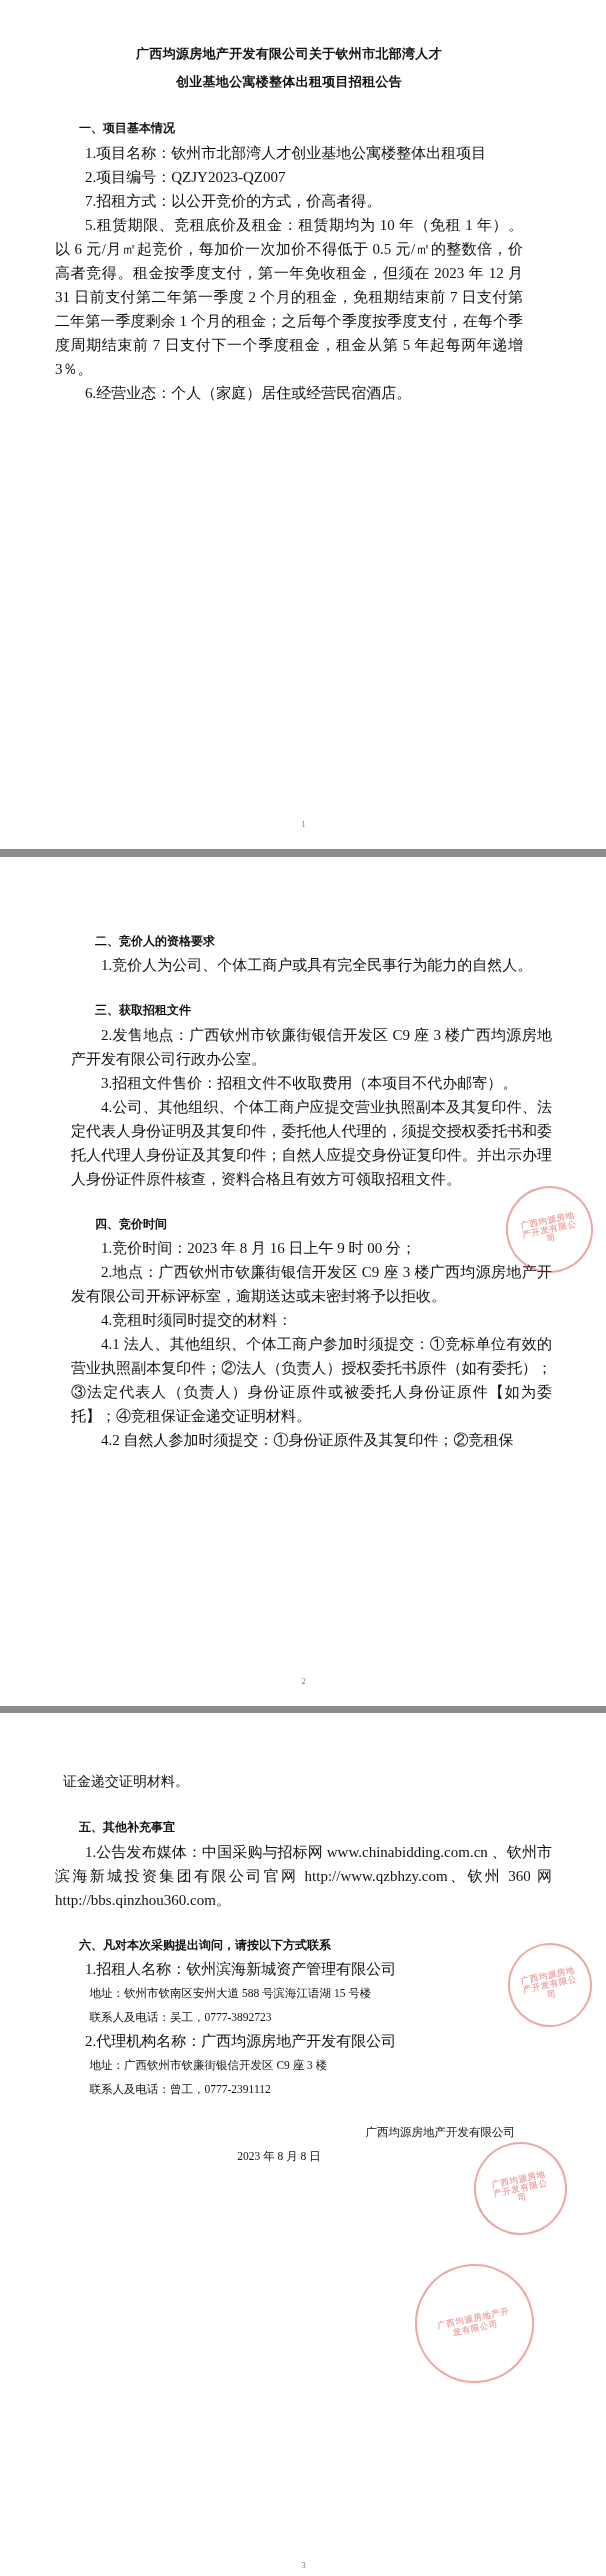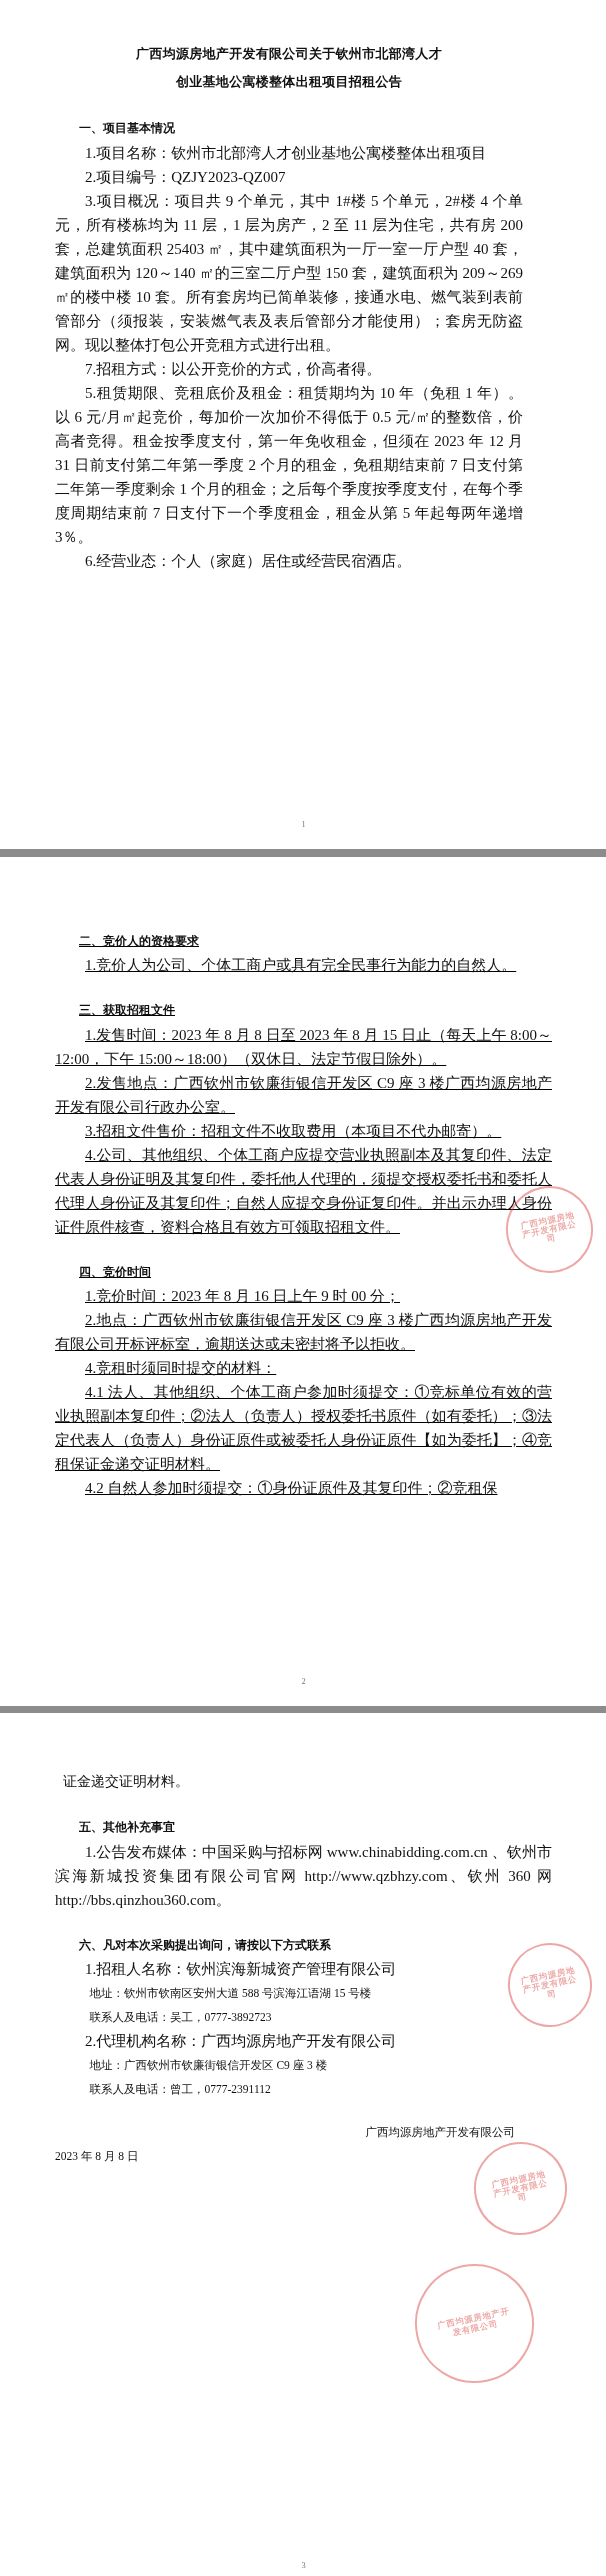--- a/index.html
+++ b/index.html
@@ -18,21 +18,21 @@
     padding-top: 0;
   }
   .page {
     width: 607px;
     box-sizing: border-box;
     background: #ffffff;
     position: relative;
     overflow: hidden;
   }
   .page.p1 { height: 849px; padding: 40px 84px 0 55px; }
-  .page.p2 { height: 849px; padding: 51px 55px 0 55px; text-decoration: underline; }
+  .page.p2 { height: 849px; padding: 51px 55px 0 71px; }
   .page.p3 { height: 877px; padding: 49px 55px 0 55px; }
   .gap { height: 7.7px; background: #8c8c8c; }
 
   .title {
     text-align: center;
     font-size: 13px;
     font-weight: bold;
     line-height: 27.6px;
     letter-spacing: 0.3px;
     color: #111;
@@ -73,21 +73,21 @@
   .sign {
     font-size: 11.5px;
     line-height: 24px;
     text-align: right;
     margin: 18.4px 37px 0 0;
     color: #111;
   }
   .sign2 {
     font-size: 11.5px;
     line-height: 24px;
-    text-align: left;
+    text-align: center;
     margin: 0 49px 0 0;
     color: #111;
   }
   .pagenum {
     position: absolute;
     bottom: 20px;
     left: 0;
     right: 0;
     text-align: center;
     font-size: 8.4px;
@@ -125,36 +125,34 @@
   <div class="page p1">
     <div class="title">
       <div>广西均源房地产开发有限公司关于钦州市北部湾人才</div>
       <div>创业基地公寓楼整体出租项目招租公告</div>
     </div>
 
     <h2 class="sec">一、项目基本情况</h2>
 
     <p class="para">1.项目名称：钦州市北部湾人才创业基地公寓楼整体出租项目</p>
     <p class="para">2.项目编号：QZJY2023-QZ007</p>
-    <p class="para">3.项目概况：项目共 9 个单元，其中 1#楼 5 个单元，2#楼 4 个单元，所有楼栋均为 11 层，1 层为房产，2 至 11 层为住宅，共有房 200 套，总建筑面积 25403 ㎡，其中建筑面积为一厅一室一厅户型 40 套，建筑面积为 120～140 ㎡的三室二厅户型 150 套，建筑面积为 209～269 ㎡的楼中楼 10 套。所有套房均已简单装修，接通水电、燃气装到表前管部分（须报装，安装燃气表及表后管部分才能使用）；套房无防盗网。现以整体打包公开竞租方式进行出租。</p>
     <p class="para">7.招租方式：以公开竞价的方式，价高者得。</p>
     <p class="para">5.租赁期限、竞租底价及租金：租赁期均为 10 年（免租 1 年）。以 6 元/月㎡起竞价，每加价一次加价不得低于 0.5 元/㎡的整数倍，价高者竞得。租金按季度支付，第一年免收租金，但须在 2023 年 12 月 31 日前支付第二年第一季度 2 个月的租金，免租期结束前 7 日支付第二年第一季度剩余 1 个月的租金；之后每个季度按季度支付，在每个季度周期结束前 7 日支付下一个季度租金，租金从第 5 年起每两年递增 3％。</p>
     <p class="para">6.经营业态：个人（家庭）居住或经营民宿酒店。</p>
 
     <div class="pagenum">1</div>
   </div>
 
   <div class="gap"></div>
 
   <div class="page p2">
     <h2 class="sec">二、竞价人的资格要求</h2>
     <p class="para">1.竞价人为公司、个体工商户或具有完全民事行为能力的自然人。</p>
 
     <h2 class="sec">三、获取招租文件</h2>
-    <p class="para">1.发售时间：2023 年 8 月 8 日至 2023 年 8 月 15 日止（每天上午 8:00～12:00，下午 15:00～18:00）（双休日、法定节假日除外）。</p>
     <p class="para">2.发售地点：广西钦州市钦廉街银信开发区 C9 座 3 楼广西均源房地产开发有限公司行政办公室。</p>
     <p class="para">3.招租文件售价：招租文件不收取费用（本项目不代办邮寄）。</p>
     <p class="para">4.公司、其他组织、个体工商户应提交营业执照副本及其复印件、法定代表人身份证明及其复印件，委托他人代理的，须提交授权委托书和委托人代理人身份证及其复印件；自然人应提交身份证复印件。并出示办理人身份证件原件核查，资料合格且有效方可领取招租文件。</p>
 
     <h2 class="sec">四、竞价时间</h2>
     <p class="para">1.竞价时间：2023 年 8 月 16 日上午 9 时 00 分；</p>
     <p class="para">2.地点：广西钦州市钦廉街银信开发区 C9 座 3 楼广西均源房地产开发有限公司开标评标室，逾期送达或未密封将予以拒收。</p>
     <p class="para">4.竞租时须同时提交的材料：</p>
     <p class="para">4.1 法人、其他组织、个体工商户参加时须提交：①竞标单位有效的营业执照副本复印件；②法人（负责人）授权委托书原件（如有委托）；③法定代表人（负责人）身份证原件或被委托人身份证原件【如为委托】；④竞租保证金递交证明材料。</p>
     <p class="para">4.2 自然人参加时须提交：①身份证原件及其复印件；②竞租保</p>

